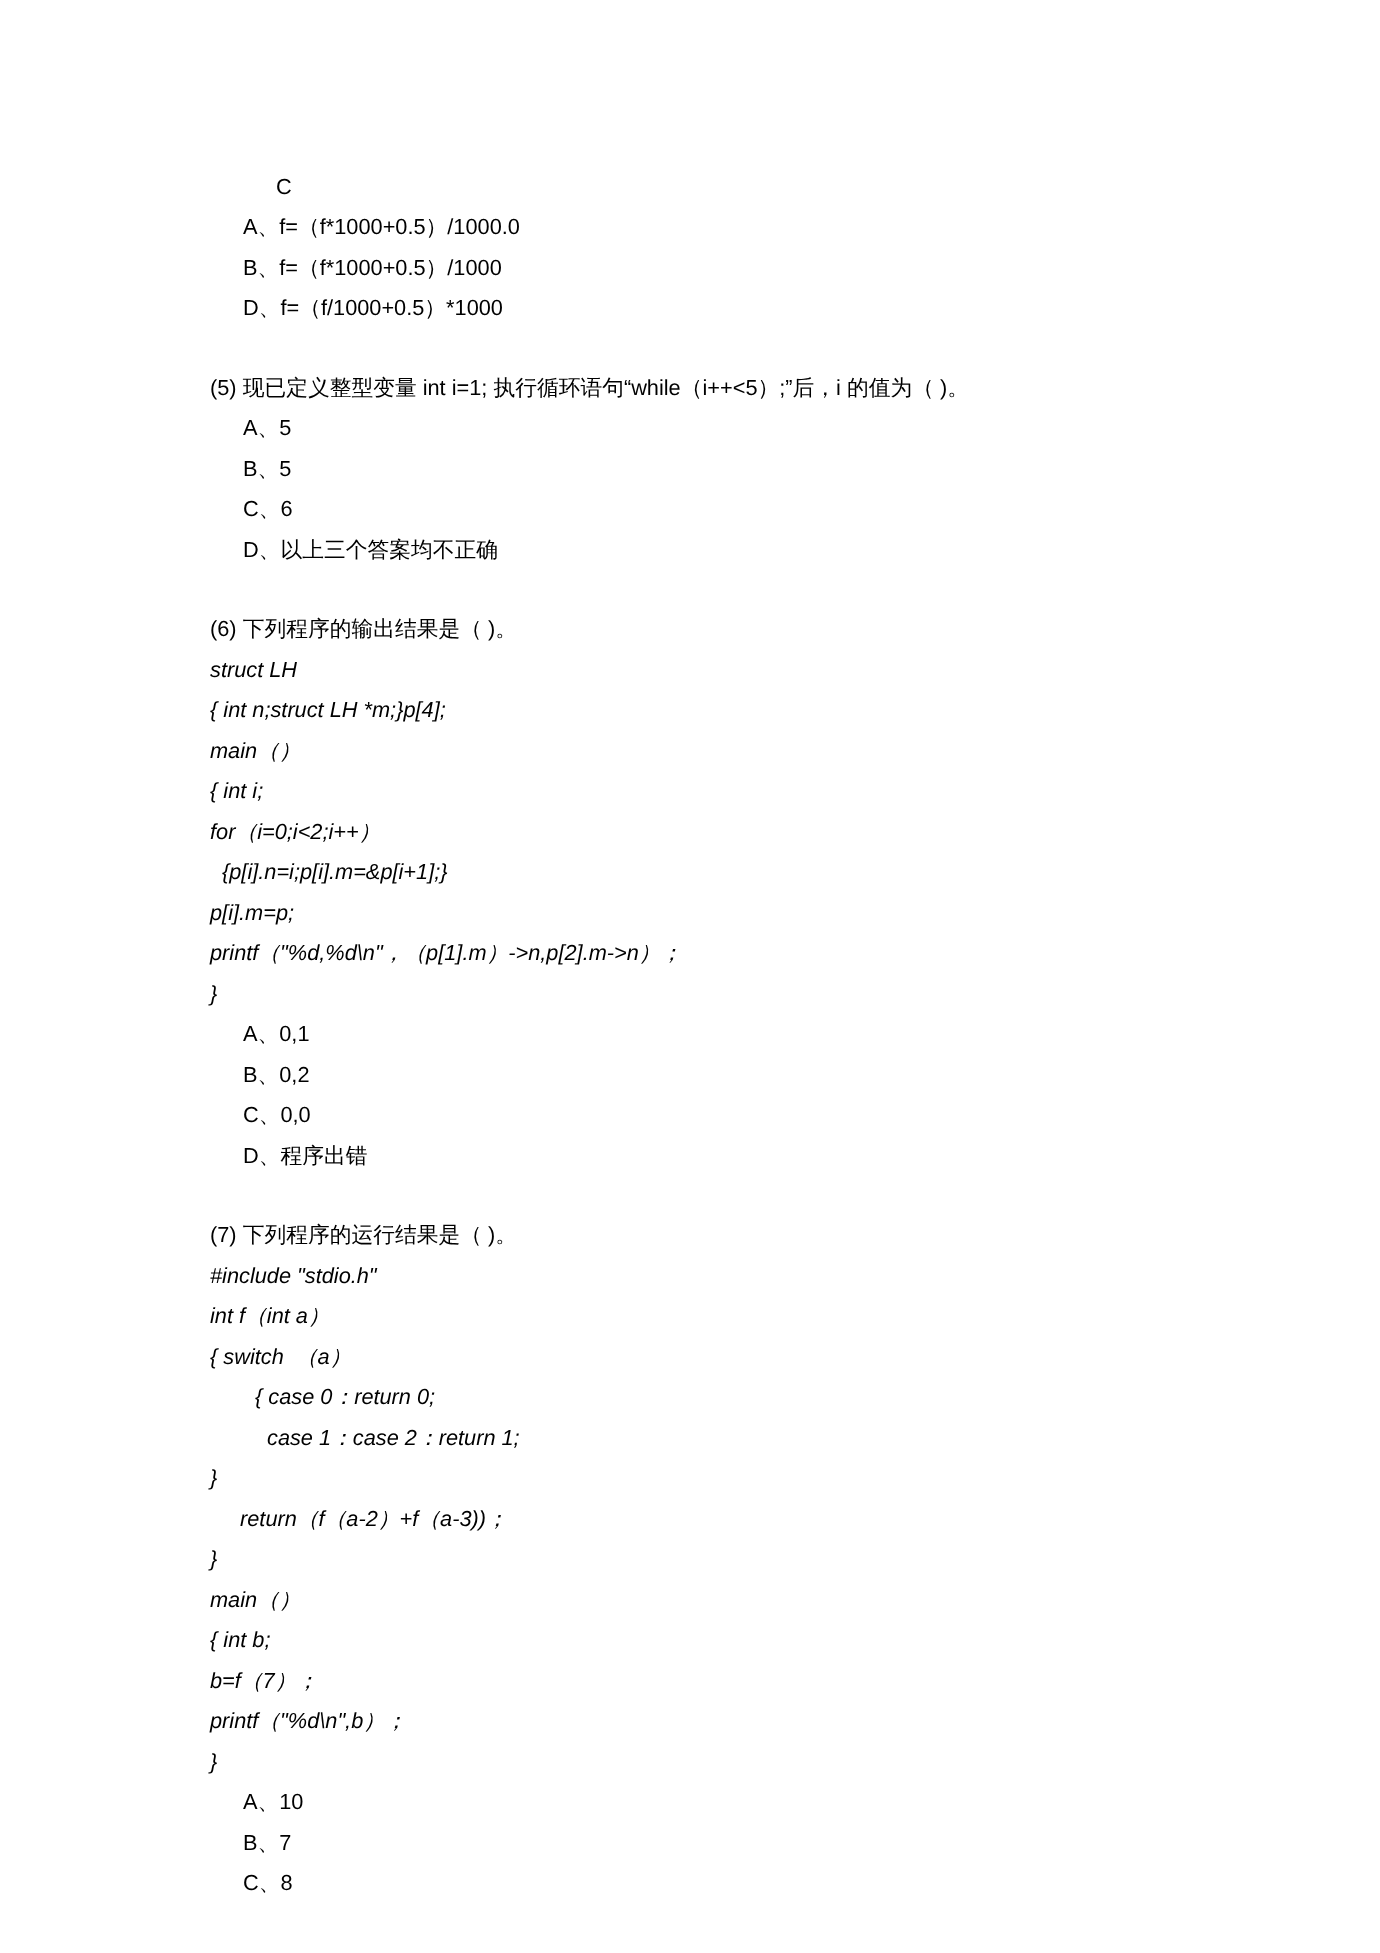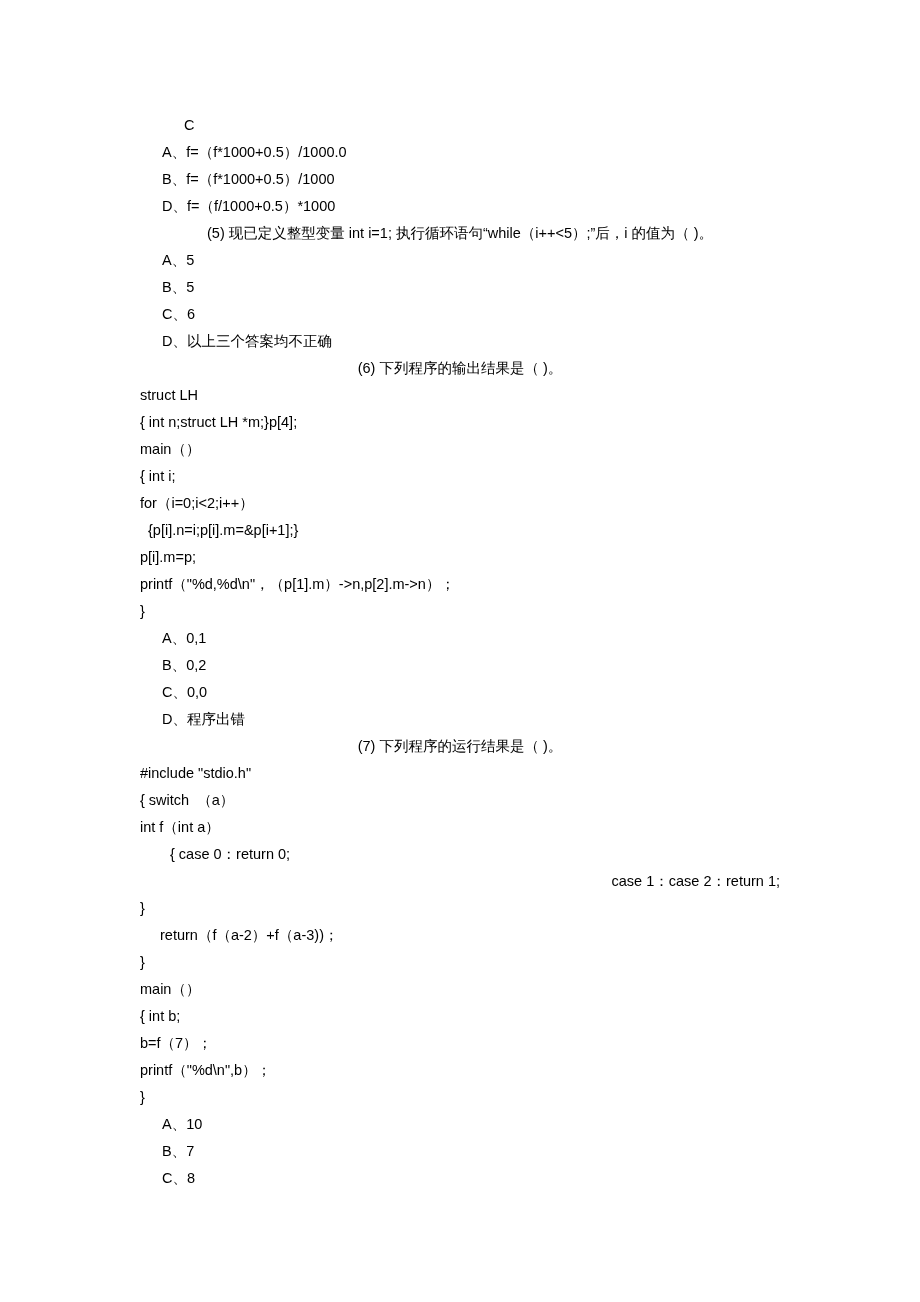--- a/index.html
+++ b/index.html
@@ -15,28 +15,29 @@
   .page {
     padding: 112px 140px 80px 140px;
   }
   .prev-answer {
     padding-left: 44px;
   }
   .option {
     padding-left: 22px;
   }
   .question-head {
-    text-align: center;
+    margin-top: 26px;
   }
   .code-line {
     white-space: pre-wrap;
+    font-style: italic;
   }
   .code-indent-1 { padding-left: 8px; }
   .code-indent-2 { padding-left: 30px; }
-  .code-indent-3 { padding-left: 38px; text-align: right; }
+  .code-indent-3 { padding-left: 38px; }
   .code-ret { padding-left: 20px; }
 </style>
 </head>
 <body>
 
 <div class="page">
 
   <div class="prev-answer">C</div>
   <div class="option">A、f=（f*1000+0.5）/1000.0</div>
   <div class="option">B、f=（f*1000+0.5）/1000</div>
@@ -58,22 +59,22 @@
   <div class="code-line">p[i].m=p;</div>
   <div class="code-line">printf（"%d,%d\n"，（p[1].m）-&gt;n,p[2].m-&gt;n）；</div>
   <div class="code-line">}</div>
   <div class="option">A、0,1</div>
   <div class="option">B、0,2</div>
   <div class="option">C、0,0</div>
   <div class="option">D、程序出错</div>
 
   <div class="question-head">(7)   下列程序的运行结果是（  )。</div>
   <div class="code-line">#include "stdio.h"</div>
+  <div class="code-line">int f（int a）</div>
   <div class="code-line">{ switch  （a）</div>
-  <div class="code-line">int f（int a）</div>
   <div class="code-line code-indent-2">{ case 0：return 0;</div>
   <div class="code-line code-indent-3">case 1：case 2：return 1;</div>
   <div class="code-line">}</div>
   <div class="code-line code-ret">return（f（a-2）+f（a-3))；</div>
   <div class="code-line">}</div>
   <div class="code-line">main（）</div>
   <div class="code-line">{ int b;</div>
   <div class="code-line">b=f（7）；</div>
   <div class="code-line">printf（"%d\n",b）；</div>
   <div class="code-line">}</div>

